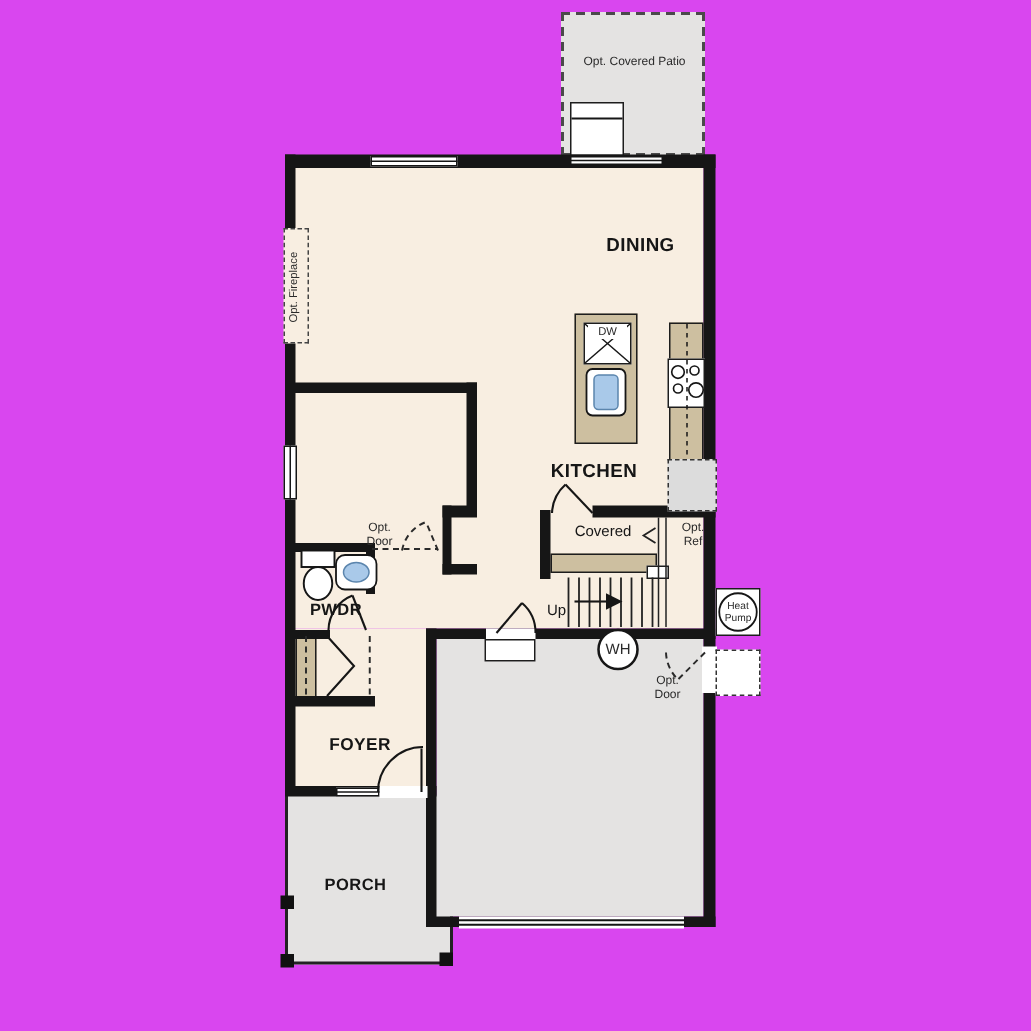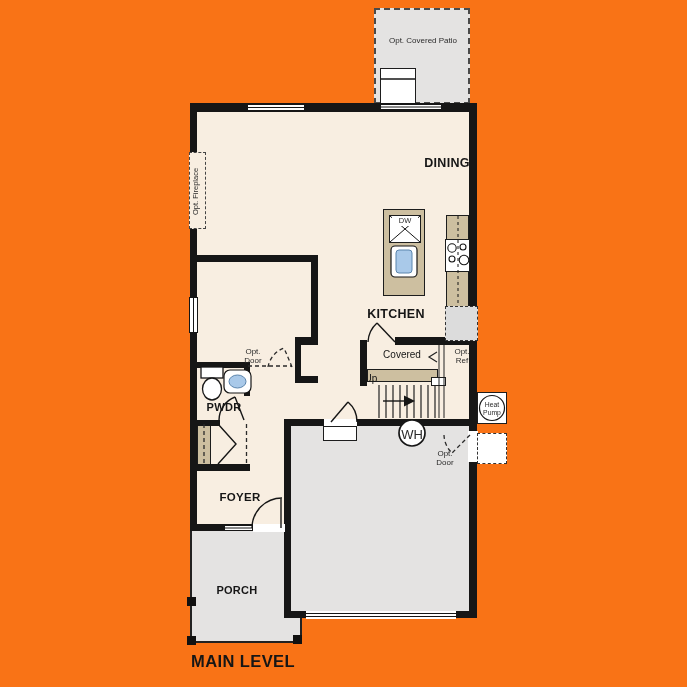--- a/index.html
+++ b/index.html
@@ -1,16 +1,16 @@
 <!DOCTYPE html>
 <html><head>
 <meta charset="utf-8">
 <style>
   html,body{margin:0;padding:0;background:#ffffff;}
-  #plan{position:relative;width:687px;height:687px;background:#f97316;overflow:hidden;
+  #plan{position:relative;width:687px;height:687px;background:#d946ef;overflow:hidden;
         font-family:"Liberation Sans",sans-serif;color:#161616;}
   .abs{position:absolute;box-sizing:border-box;}
   .cream{background:#f8eee1;}
   .gray{background:#e4e3e2;}
   .tan{background:#cdbfa0;border:1.5px solid #1d1d1d;}
   .wall{background:#161616;z-index:30;}
   .openw{background:#ffffff;z-index:40;}
   .window{background:#ffffff;border:1px solid #161616;z-index:40;}
   .fixture{background:#ffffff;border:1.5px solid #1d1d1d;z-index:50;}
   .lbl{position:absolute;z-index:70;text-align:center;line-height:1.2;}
@@ -150,29 +150,28 @@
       <path d="M444,435 A26,26 0 0 0 452,453"></path>
         <line x1="470" y1="435" x2="452" y2="453"></line>
       <line x1="246.5" y1="424" x2="246.5" y2="464"></line>
       <line x1="204" y1="424" x2="204" y2="465"></line>
     </g>
 
     <path d="M218,424 L236,444 L218,464" fill="none" stroke="#161616" stroke-width="1.4"></path>
   </svg>
 
   <div class="lbl tiny" style="left:377px;top:36px;width:92px;">Opt. Covered Patio</div>
-  <div class="lbl room" style="left:407px;top:156px;width:80px;text-align:center;">DINING</div>
+  <div class="lbl room" style="left:387px;top:156px;width:80px;text-align:center;">DINING</div>
   <div class="lbl room" style="left:356px;top:307px;width:80px;">KITCHEN</div>
   <div class="lbl" style="left:372px;top:349px;width:60px;font-size:10px;">Covered</div>
-  <div class="lbl" style="left:360px;top:373px;width:22px;font-size:10px;">Up</div>
+  <div class="lbl" style="left:360px;top:402px;width:22px;font-size:10px;">Up</div>
   <div class="lbl room-sm" style="left:199px;top:401px;width:50px;">PWDR</div>
   <div class="lbl room-sm" style="left:210px;top:491px;width:60px;font-size:11.5px;">FOYER</div>
   <div class="lbl room-sm" style="left:207px;top:584px;width:60px;">PORCH</div>
-  <div class="lbl tiny" style="left:399px;top:428px;width:26px;font-size:13px;">WH</div>
+  <div class="lbl tiny" style="left:399px;top:428px;width:26px;font-size:10px;">WH</div>
   <div class="lbl tiny" style="left:392px;top:217px;width:26px;font-size:7.5px;background:#fff;">DW</div>
   <div class="lbl tiny" style="left:478px;top:401px;width:28px;font-size:6.8px;">Heat Pump</div>
   <div class="lbl tiny" style="left:449px;top:326px;width:26px;margin-top:21px;">Opt. Ref</div>
   <div class="lbl tiny" style="left:238px;top:347px;width:30px;">Opt. Door</div>
   <div class="lbl tiny" style="left:430px;top:449px;width:30px;">Opt. Door</div>
   <div class="lbl tiny" style="left:192px;top:153px;width:12px;height:76px;writing-mode:vertical-rl;transform:rotate(180deg);font-size:7.5px;text-align:center;">Opt. Fireplace</div>
-  <div class="lbl" style="left:191px;top:652px;width:200px;text-align:left;font-weight:bold;font-size:16.5px;letter-spacing:.4px;">MAIN LEVEL</div>
 
 </div>
 
 </body></html>

